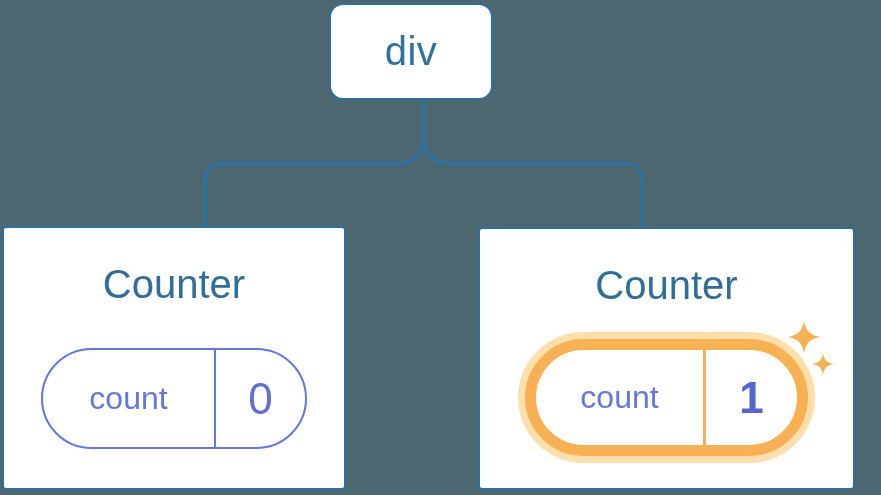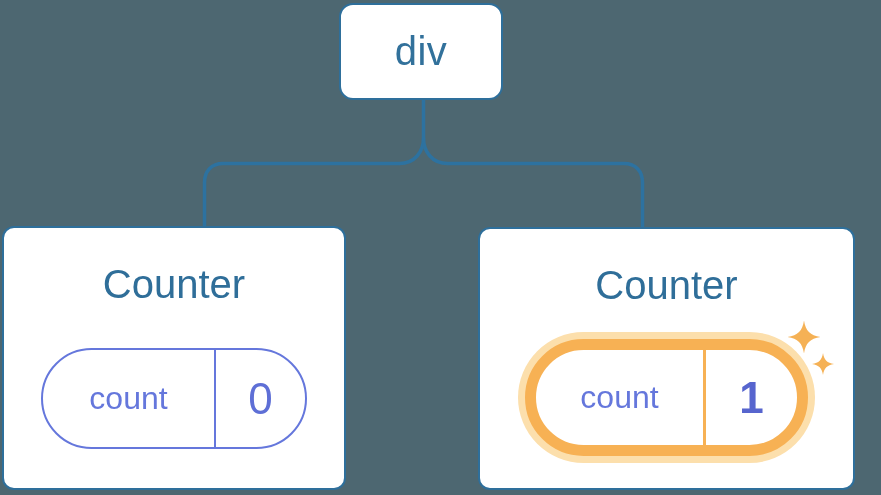--- a/index.html
+++ b/index.html
@@ -15,40 +15,40 @@
     background: #4D6771;
     overflow: hidden;
   }
   .connectors {
     position: absolute;
     left: 0; top: 0;
     pointer-events: none;
   }
   .root-node {
     position: absolute;
-    left: 339px; top: 3px;
+    left: 329px; top: 3px;
     width: 164px; height: 97px;
     background: #FFFFFF;
     border: 2.5px solid #2E6F9B;
     border-radius: 14px;
     box-sizing: border-box;
     display: flex;
     align-items: center;
     justify-content: center;
   }
   .root-label {
     font-size: 40px;
     color: #32719B;
     letter-spacing: 0.5px;
   }
   .card {
     position: absolute;
     background: #FFFFFF;
     border: 2.5px solid #2E6F9B;
-    border-radius: 12px;
+    border-radius: 4px;
     box-sizing: border-box;
     display: flex;
     flex-direction: column;
     align-items: center;
   }
   .card-left  { left: 2px;   top: 226px; width: 344px; height: 264px; }
   .card-right { left: 478px; top: 227px; width: 377px; height: 263px; }
   .card-title {
     margin-top: 34px;
     font-size: 40px;

